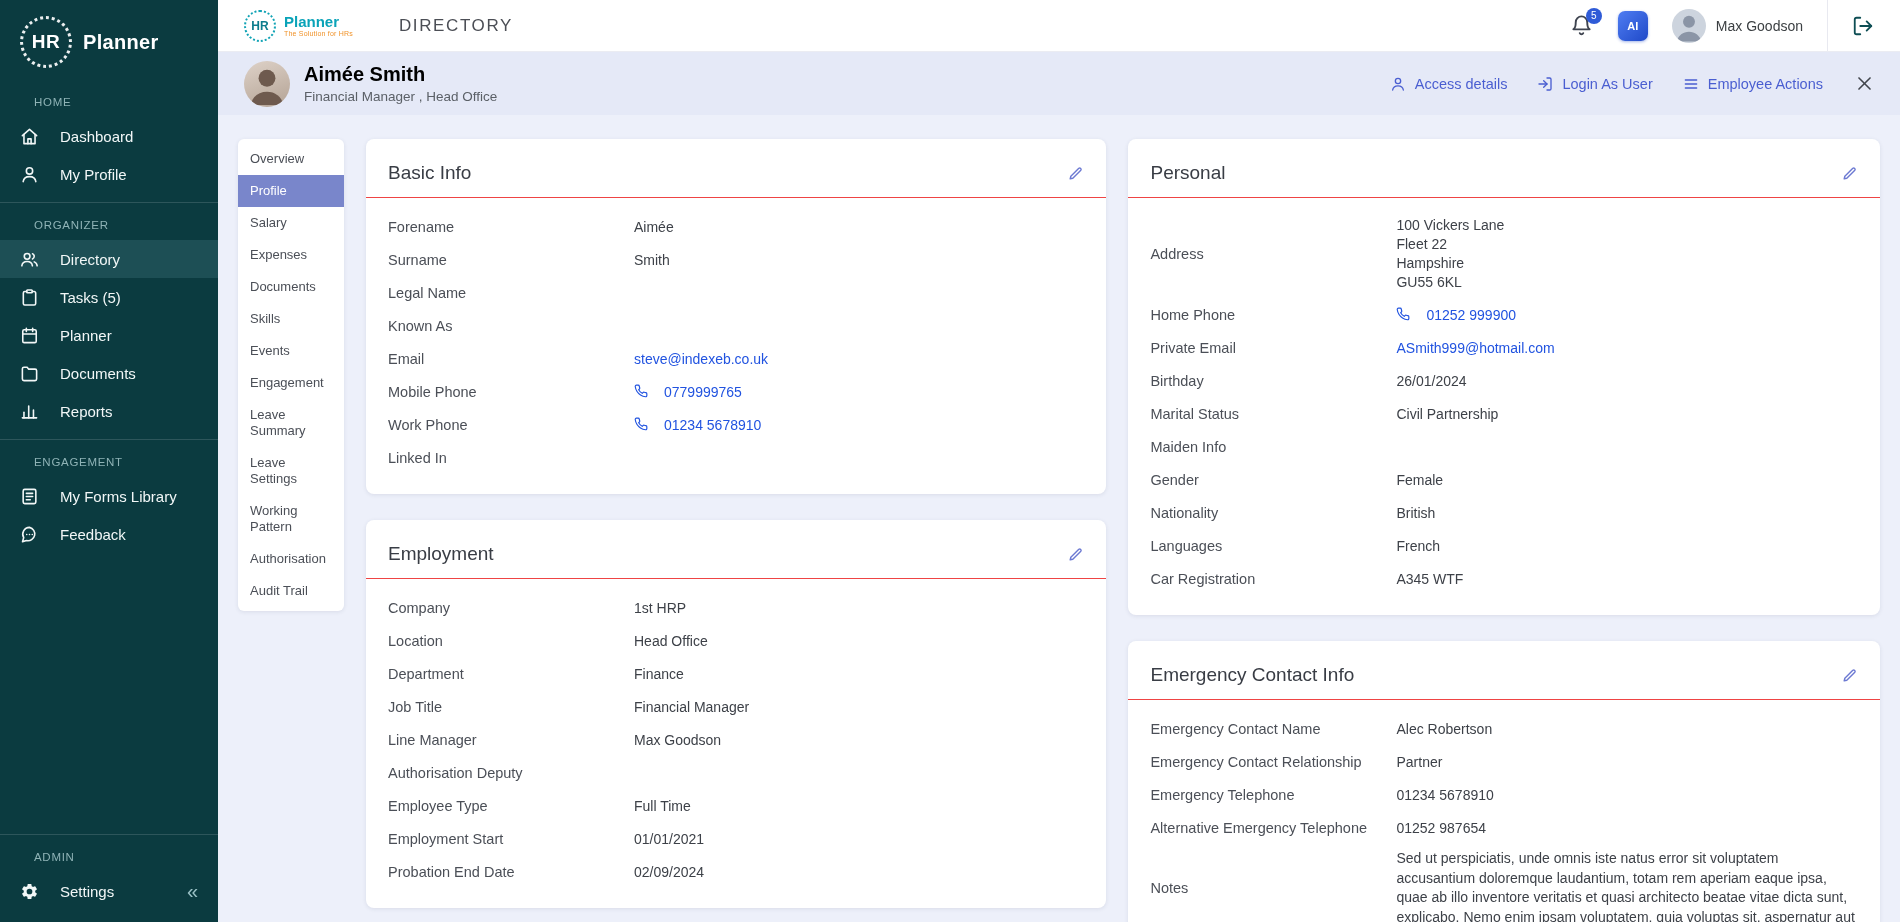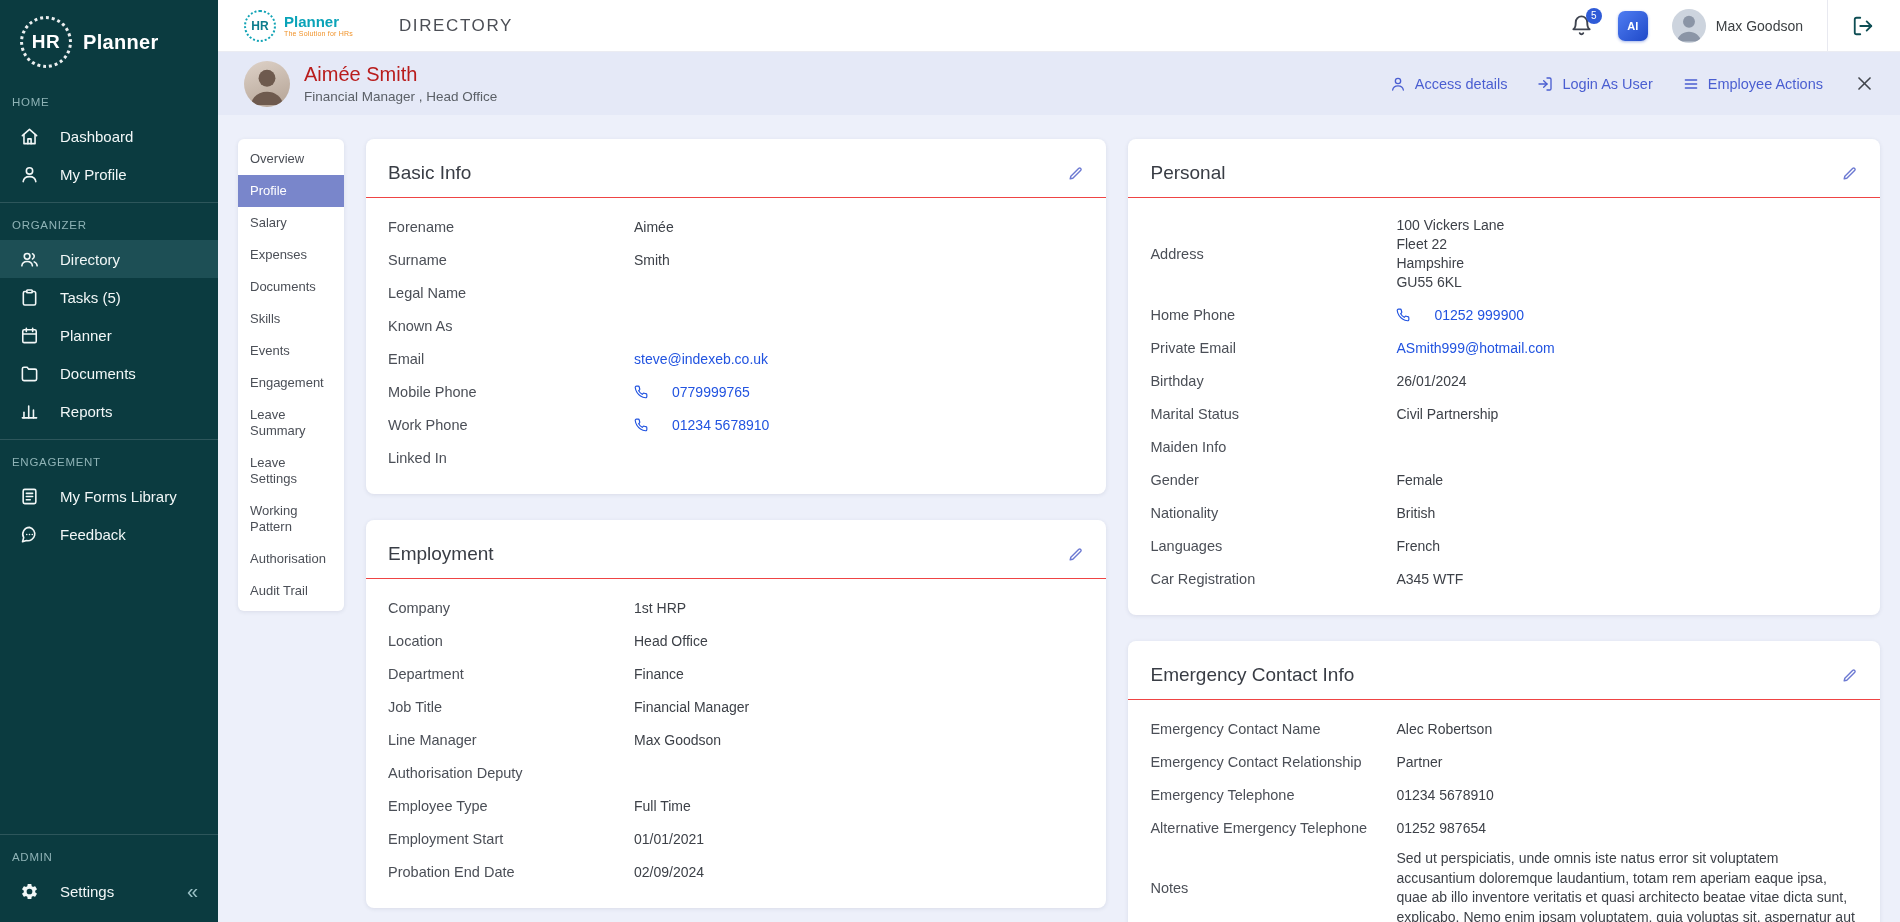--- a/index.html
+++ b/index.html
@@ -5,21 +5,21 @@
   *{margin:0;padding:0;box-sizing:border-box}
   html,body{width:1900px;height:922px;overflow:hidden;font-family:"Liberation Sans",sans-serif;background:#edf0fa}
   .app{display:flex;width:100%;height:100%}
   svg.icn{fill:none;stroke:currentColor;stroke-width:2;stroke-linecap:round;stroke-linejoin:round}
 
   
   .sidebar{flex:0 0 218px;background:#0b3b40;color:#fff;display:flex;flex-direction:column;overflow:hidden}
   .side-logo{display:flex;align-items:center;gap:11px;padding:16px 20px 12px}
   .logo-circle{width:52px;height:52px;border:3px dotted rgba(255,255,255,.92);border-radius:50%;display:flex;align-items:center;justify-content:center;font-weight:bold;font-size:19px;letter-spacing:.5px}
   .logo-name{font-size:20px;font-weight:bold;letter-spacing:.3px}
-  .sec-label{font-size:11.5px;letter-spacing:.7px;color:#8fb3b6;padding:16px 12px 9px}
+  .sec-label{font-size:11.5px;letter-spacing:.7px;color:#8fb3b6;padding:16px 34px 9px}
   .sec-divider{border-top:1px solid rgba(255,255,255,.14);margin-top:9px}
   .side-item{display:flex;align-items:center;gap:21px;padding:0 20px;height:38px;font-size:15px;color:#f2f7f7;cursor:pointer}
   .side-item.active{background:#1d4f55}
   .sicon{width:19px;height:19px;flex:0 0 19px}
   .side-spacer{flex:1}
   .collapse{margin-left:auto;font-size:20px;color:#9cc2c6;cursor:pointer;line-height:1}
   .side-bottom-pad{height:12px}
 
   
   .main{flex:1;display:flex;flex-direction:column;min-width:0}
@@ -38,21 +38,21 @@
   .ai-chip{width:30px;height:30px;border-radius:7px;background:linear-gradient(135deg,#4f7df2,#1f49c8);color:#fff;font-weight:bold;font-size:11px;display:flex;align-items:center;justify-content:center;cursor:pointer;box-shadow:0 1px 3px rgba(31,73,200,.4)}
   .user-chip{display:flex;align-items:center;gap:10px;cursor:pointer}
   .avatar-sm{width:34px;height:34px;border-radius:50%;background:#cdd4de;overflow:hidden}
   .user-name{font-size:14px;color:#3c4043}
   .vdiv{width:1px;align-self:stretch;background:#e8e9f0}
   .logout-btn{color:#0e4e54;width:22px;height:22px;margin-right:26px;cursor:pointer}
 
   
   .emp-header{height:63px;flex:0 0 63px;background:#e5e9f7;display:flex;align-items:center;padding:0 26px}
   .emp-avatar{width:46px;height:46px;border-radius:50%;background:linear-gradient(160deg,#ded2c8,#b3a294);overflow:hidden;margin-right:14px;flex:0 0 46px}
-  .emp-name{font-size:20px;font-weight:normal;color:#b91c1c}
+  .emp-name{font-size:20px;font-weight:bold;color:#000000}
   .emp-sub{font-size:13.5px;color:#5b6067;margin-top:3px}
   .emp-actions{margin-left:auto;display:flex;align-items:center;gap:30px}
   .emp-action{display:flex;align-items:center;gap:9px;color:#4a5ed1;font-size:14.5px;cursor:pointer}
   .aicon{width:16px;height:16px;flex:0 0 16px}
   .emp-close{color:#41454c;width:19px;height:19px;cursor:pointer;margin-left:2px}
 
   
   .content{flex:1;display:flex;gap:22px;padding:24px 20px 0 20px;align-items:flex-start;overflow:hidden}
   .tabs{flex:0 0 106px;background:#fff;border-radius:6px;box-shadow:0 1px 4px rgba(40,46,80,.10);overflow:hidden;padding:4px 0}
   .tab{padding:8px 12px;font-size:13px;line-height:16px;color:#4b4f57;cursor:pointer}
@@ -61,21 +61,21 @@
   .col-right{flex:1.015}
   .card{background:#fff;border-radius:8px;box-shadow:0 1px 4px rgba(40,46,80,.10)}
   .card-header{display:flex;align-items:center;justify-content:space-between;padding:23px 22px 13px;border-bottom:1px solid #ef4444}
   .card-title{font-size:19px;color:#393d45;font-weight:500}
   .edit-btn{color:#6c79d2;width:17px;height:17px;cursor:pointer;flex:0 0 17px}
   .card-body{padding:12px 22px 20px}
   .frow{display:grid;grid-template-columns:246px 1fr;align-items:center;min-height:33px}
   .flabel{font-size:14.5px;color:#4b4f57}
   .fvalue{font-size:14px;color:#3d4148}
   .lnk{color:#2153e0 !important;cursor:pointer}
-  .phone-row{display:flex;align-items:center;gap:24px}
+  .phone-row{display:flex;gap:16px}
   .ph-icon{width:14px;height:14px;flex:0 0 14px}
   .multiline{white-space:pre-line;line-height:19px;padding:6px 0}
   .notes{line-height:19.5px;padding:5px 0}
   .silhouette{display:block;width:100%;height:100%}
 </style>
 </head>
 <body>
 
 <div class="app">
 

